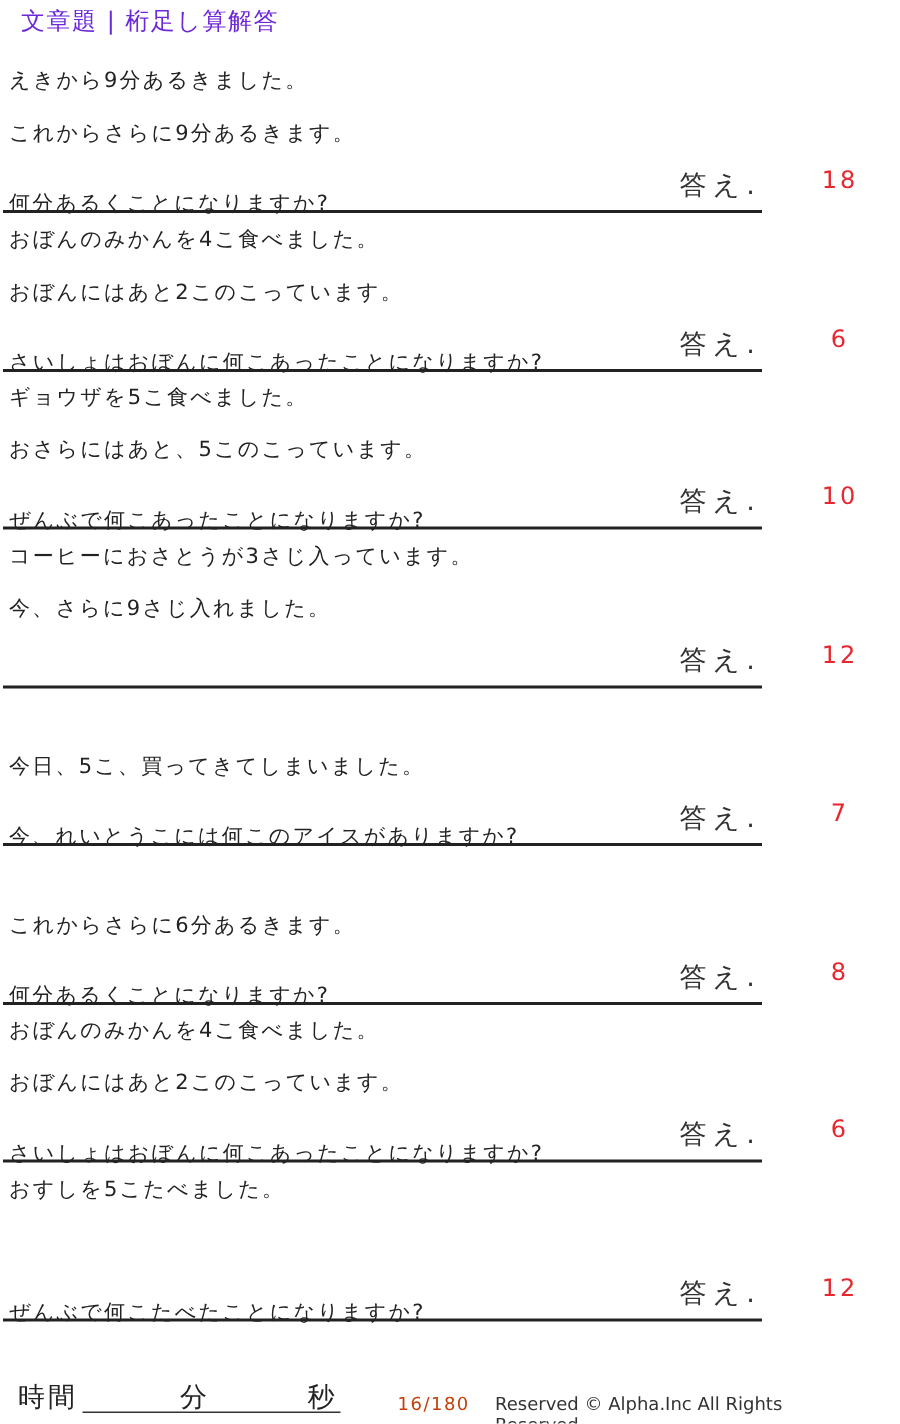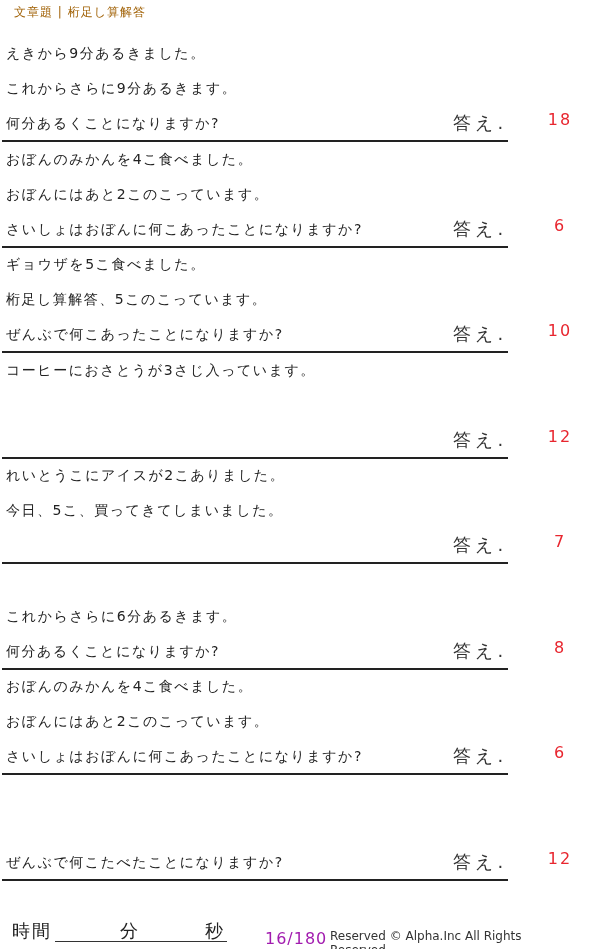--- a/index.html
+++ b/index.html
@@ -1,33 +1,33 @@
 <!DOCTYPE html>
 <html><head>
 <meta charset="utf-8">
 <style>
   html, body { margin: 0; padding: 0; background: #ffffff; }
   body { width: 600px; height: 949px; position: relative; overflow: hidden;
          font-family: "DejaVu Sans", "Liberation Sans", sans-serif; color: #222; }
-  .header { position: absolute; left: 14px; top: 4px; font-size: 12px; color: #a16207; letter-spacing: 1px; }
+  .header { position: absolute; left: 14px; top: 4px; font-size: 16px; color: #6d28d9; letter-spacing: 1px; }
   .problems { position: absolute; left: 0; top: 36px; width: 510px; }
   .problem { position: relative; height: 105.5px; }
   .line { position: absolute; left: 6px; font-size: 14px; letter-spacing: 1.5px; color: #222; white-space: nowrap; }
   .l1 { top: 9px; }
   .l2 { top: 44px; }
-  .l3 { top: 79px; }
+  .l3 { top: 91px; }
   .answer-label { position: absolute; left: 453px; top: 75px; font-size: 18px; letter-spacing: 4px; color: #333; }
   .answer-value { position: absolute; left: 520px; width: 80px; text-align: center; top: 74px; font-size: 16px; color: #e8262f; letter-spacing: 2px; }
   .rule { position: absolute; left: 2px; right: 2px; top: 104px; height: 2px; background: #222; }
   .footer { position: absolute; left: 0; top: 915px; width: 527px; height: 34px; }
   .time-label { position: absolute; left: 12px; top: 4px; font-size: 18px; color: #222; letter-spacing: 2px; }
   .time-field { position: absolute; left: 55px; top: 6px; width: 172px; height: 20px; border-bottom: 1.5px solid #333; }
   .minutes-label { position: absolute; left: 120px; top: 4px; font-size: 18px; color: #222; }
   .seconds-label { position: absolute; left: 205px; top: 4px; font-size: 18px; color: #222; }
-  .page-num { position: absolute; left: 265px; top: 14px; font-size: 16px; color: #a21caf; letter-spacing: 1px; }
+  .page-num { position: absolute; left: 265px; top: 14px; font-size: 12px; color: #c2410c; letter-spacing: 1px; }
   .copyright { position: absolute; left: 330px; top: 14px; font-size: 12px; color: #333; }
 </style>
 </head>
 <body>
 
 <div class="header">文章題 | 桁足し算解答</div>
 
 <div class="problems">
   <div class="problem">
     <div class="line l1">えきから9分あるきました。</div>
@@ -40,55 +40,57 @@
   <div class="problem">
     <div class="line l1">おぼんのみかんを4こ食べました。</div>
     <div class="line l2">おぼんにはあと2このこっています。</div>
     <div class="line l3">さいしょはおぼんに何こあったことになりますか?</div>
     <div class="answer-label">答え.</div>
     <div class="answer-value">6</div>
     <div class="rule"></div>
   </div>
   <div class="problem">
     <div class="line l1">ギョウザを5こ食べました。</div>
-    <div class="line l2">桁足し算解答、5このこっています。</div>
+    <div class="line l2">おさらにはあと、5このこっています。</div>
     <div class="line l3">ぜんぶで何こあったことになりますか?</div>
     <div class="answer-label">答え.</div>
     <div class="answer-value">10</div>
     <div class="rule"></div>
   </div>
   <div class="problem">
     <div class="line l1">コーヒーにおさとうが3さじ入っています。</div>
+    <div class="line l2">今、さらに9さじ入れました。</div>
     <div class="answer-label">答え.</div>
     <div class="answer-value">12</div>
     <div class="rule"></div>
   </div>
   <div class="problem">
-    <div class="line l1">れいとうこにアイスが2こありました。</div>
     <div class="line l2">今日、5こ、買ってきてしまいました。</div>
+    <div class="line l3">今、れいとうこには何このアイスがありますか?</div>
     <div class="answer-label">答え.</div>
     <div class="answer-value">7</div>
     <div class="rule"></div>
   </div>
   <div class="problem">
     <div class="line l2">これからさらに6分あるきます。</div>
     <div class="line l3">何分あるくことになりますか?</div>
     <div class="answer-label">答え.</div>
     <div class="answer-value">8</div>
     <div class="rule"></div>
   </div>
   <div class="problem">
     <div class="line l1">おぼんのみかんを4こ食べました。</div>
     <div class="line l2">おぼんにはあと2このこっています。</div>
     <div class="line l3">さいしょはおぼんに何こあったことになりますか?</div>
     <div class="answer-label">答え.</div>
     <div class="answer-value">6</div>
     <div class="rule"></div>
   </div>
   <div class="problem">
+    <div class="line l1">おすしを5こたべました。</div>
     <div class="line l3">ぜんぶで何こたべたことになりますか?</div>
     <div class="answer-label">答え.</div>
     <div class="answer-value">12</div>
     <div class="rule"></div>
   </div>
 </div>
 
 <div class="footer">
   <div class="time-field"></div>
   <div class="time-label">時間</div>

